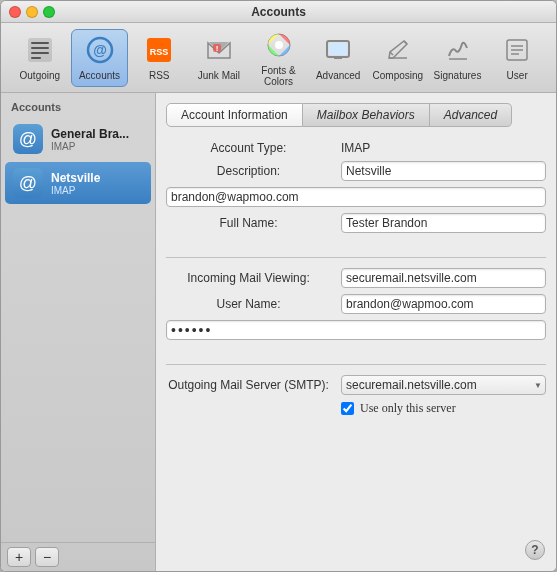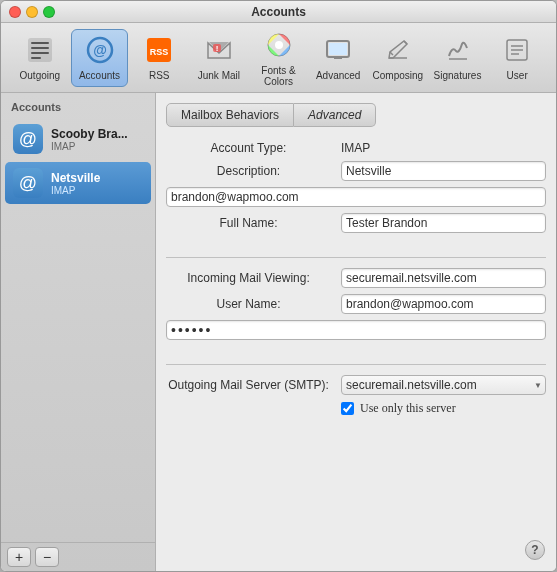--- a/index.html
+++ b/index.html
@@ -485,21 +485,21 @@
   </div>
 
   <div class="main">
 
     <div class="sidebar">
       <div class="sidebar-header">Accounts</div>
 
       <div class="sidebar-item">
         <div class="account-icon">@</div>
         <div class="sidebar-item-text">
-          <span class="sidebar-item-name">Scooby Bra...</span>
+          <span class="sidebar-item-name">General Bra...</span>
           <span class="sidebar-item-type">IMAP</span>
         </div>
       </div>
 
       <div class="sidebar-item selected">
         <div class="account-icon">@</div>
         <div class="sidebar-item-text">
           <span class="sidebar-item-name">Netsville</span>
           <span class="sidebar-item-type">IMAP</span>
         </div>
@@ -507,20 +507,21 @@
 
       <div class="sidebar-bottom">
         <div class="sidebar-btn">+</div>
         <div class="sidebar-btn">−</div>
       </div>
     </div>
 
     <div class="content">
 
       <div class="tabs">
+        <div class="tab active">Account Information</div>
         <div class="tab">Mailbox Behaviors</div>
         <div class="tab">Advanced</div>
       </div>
 
       <div class="form-section">
         <div class="form-row">
           <span class="form-label">Account Type:</span>
           <span class="form-value">IMAP</span>
         </div>
 

